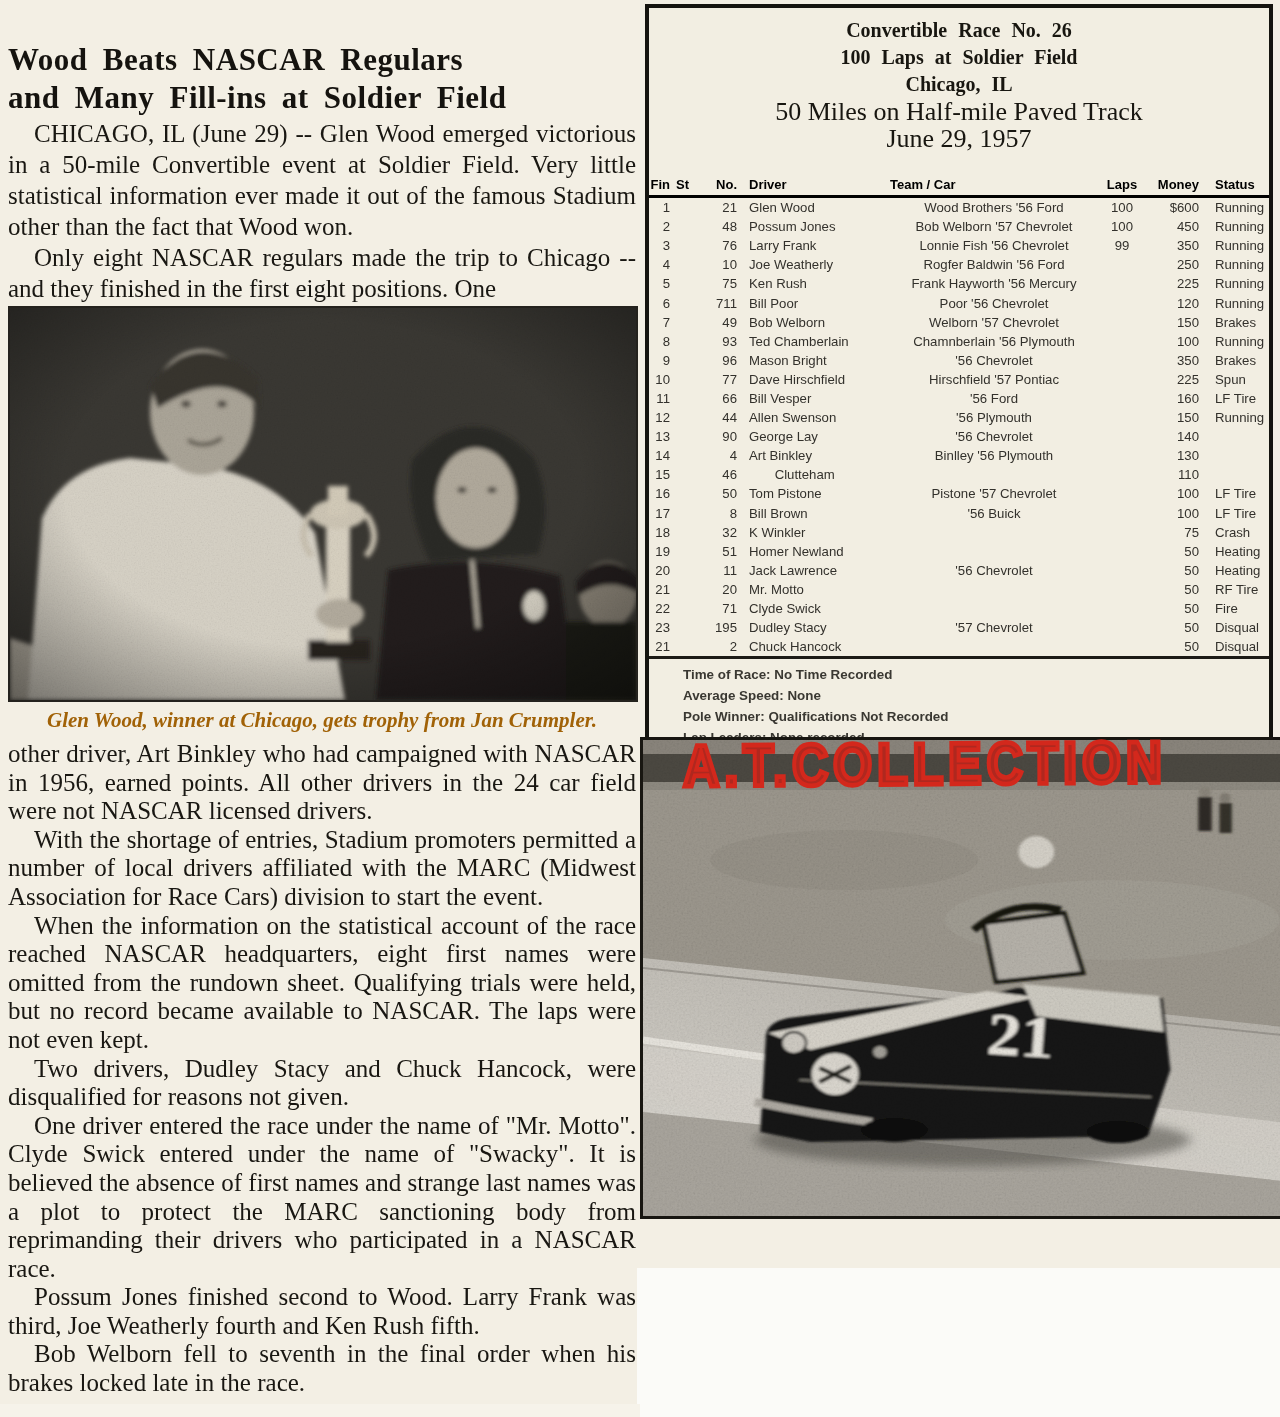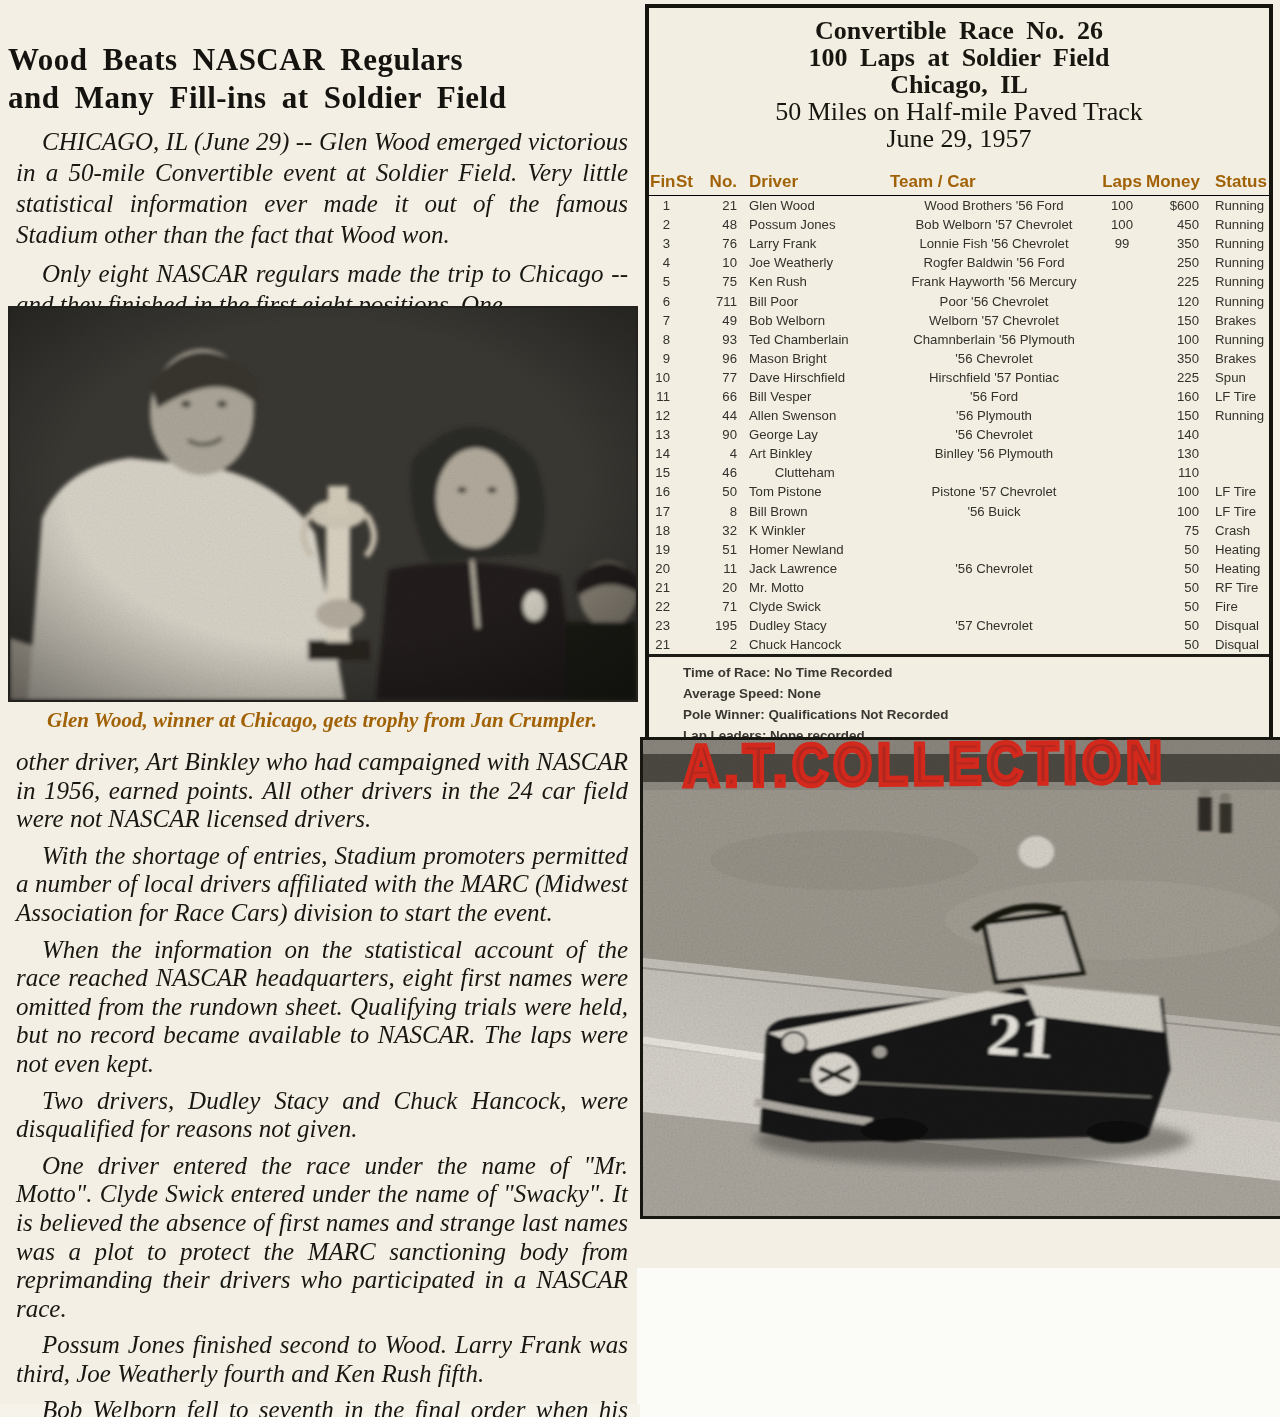--- a/index.html
+++ b/index.html
@@ -10,49 +10,49 @@
     color:#201e1a;
   }
   
   .left-col{position:absolute;left:8px;top:16px;width:628px;height:1410px;}
   .headline{
     position:absolute;left:0;top:4px;width:628px;
     font-size:31px;line-height:38px;font-weight:700;
     letter-spacing:.5px;word-spacing:7px;color:#15130f;
   }
   .article{position:absolute;left:0;width:628px;text-align:justify;color:#191712;}
-  .article p{margin:8px;text-indent:26px;font-style:italic;}
+  .article p{margin:0;text-indent:26px;}
   .article p.noindent{text-indent:0;}
   #article-top{top:102px;font-size:25px;line-height:31px;}
   #article-bottom{top:724px;font-size:25px;line-height:28.6px;}
   .photo1{
     position:absolute;left:0;top:290px;width:626px;height:392px;
     border:2px solid #24221d;background:#33322d;margin:0;overflow:hidden;
   }
   .photo1 svg{display:block;width:100%;height:100%;}
   .caption{
     position:absolute;left:0;top:692px;width:628px;text-align:center;
     font-style:italic;font-weight:700;font-size:21px;color:#a16207;
   }
   
   .results-box{
     position:absolute;left:645px;top:4px;width:628px;height:769px;
     box-sizing:border-box;border:4px solid #15140f;background:#f2eee2;
   }
   .res-title{padding-top:9px;text-align:center;color:#181610;}
-  .res-title .t-bold{font-size:26px;line-height:27px;font-weight:700;word-spacing:6px;}
+  .res-title .t-bold{font-size:20px;line-height:27px;font-weight:700;word-spacing:6px;}
   .res-title .t-reg{font-size:26px;line-height:27px;font-weight:400;}
   #res-table{
     width:100%;border-collapse:collapse;table-layout:fixed;margin-top:17px;
     font-family:"Liberation Sans","DejaVu Sans",sans-serif;
     font-size:13.2px;color:#33312c;
   }
   #res-table th{
-    font-size:17px;font-weight:700;color:#a16207;height:22px;
-    border-bottom:1px solid #000000;vertical-align:bottom;padding-bottom:3px;
+    font-size:13px;font-weight:700;color:#000000;height:22px;
+    border-bottom:3px solid #000000;vertical-align:bottom;padding-bottom:3px;
   }
   #res-table td{height:19.1px;padding-top:0;padding-bottom:0;white-space:nowrap;overflow:hidden;}
   .c0{text-align:right;padding-right:5px;}
   .c1{text-align:left;margin-top:8px;}
   .c2{text-align:right;padding-right:6px;}
   .c3{text-align:left;padding-left:6px;}
   .c4{text-align:center;}
   th.c4{text-align:left;}
   .c5{text-align:center;}
   .c6{text-align:right;padding-right:6px;}

